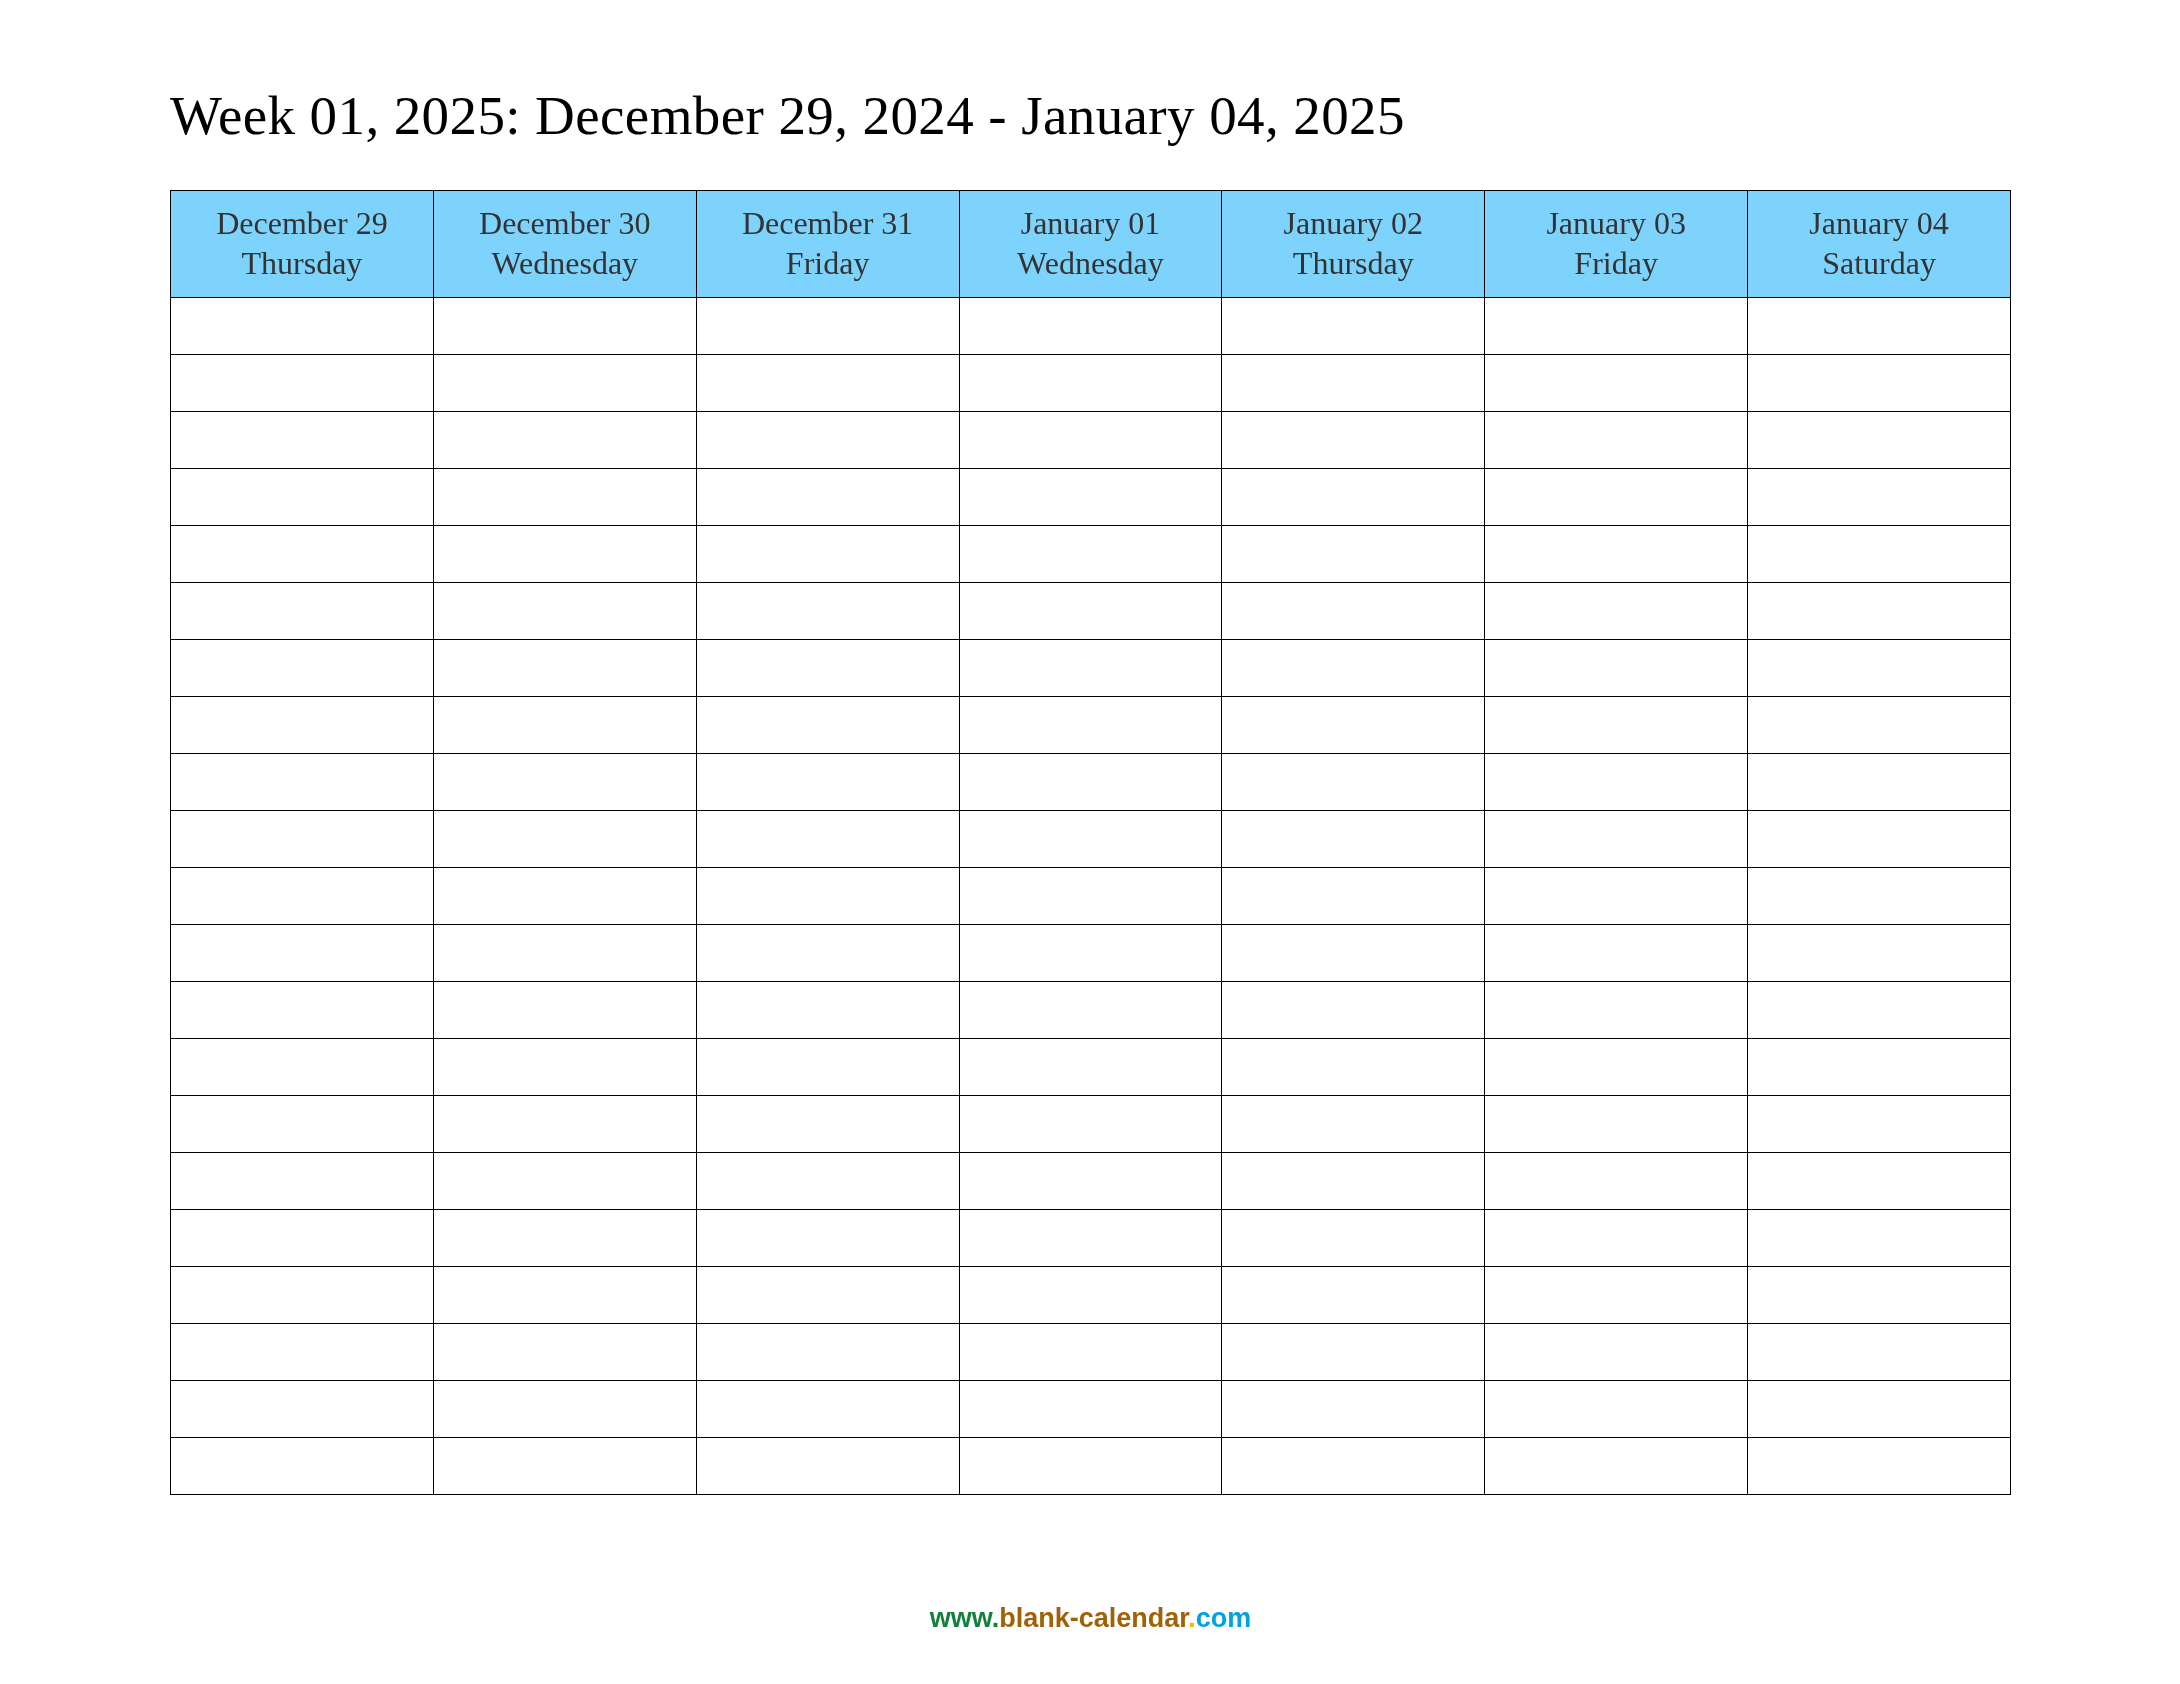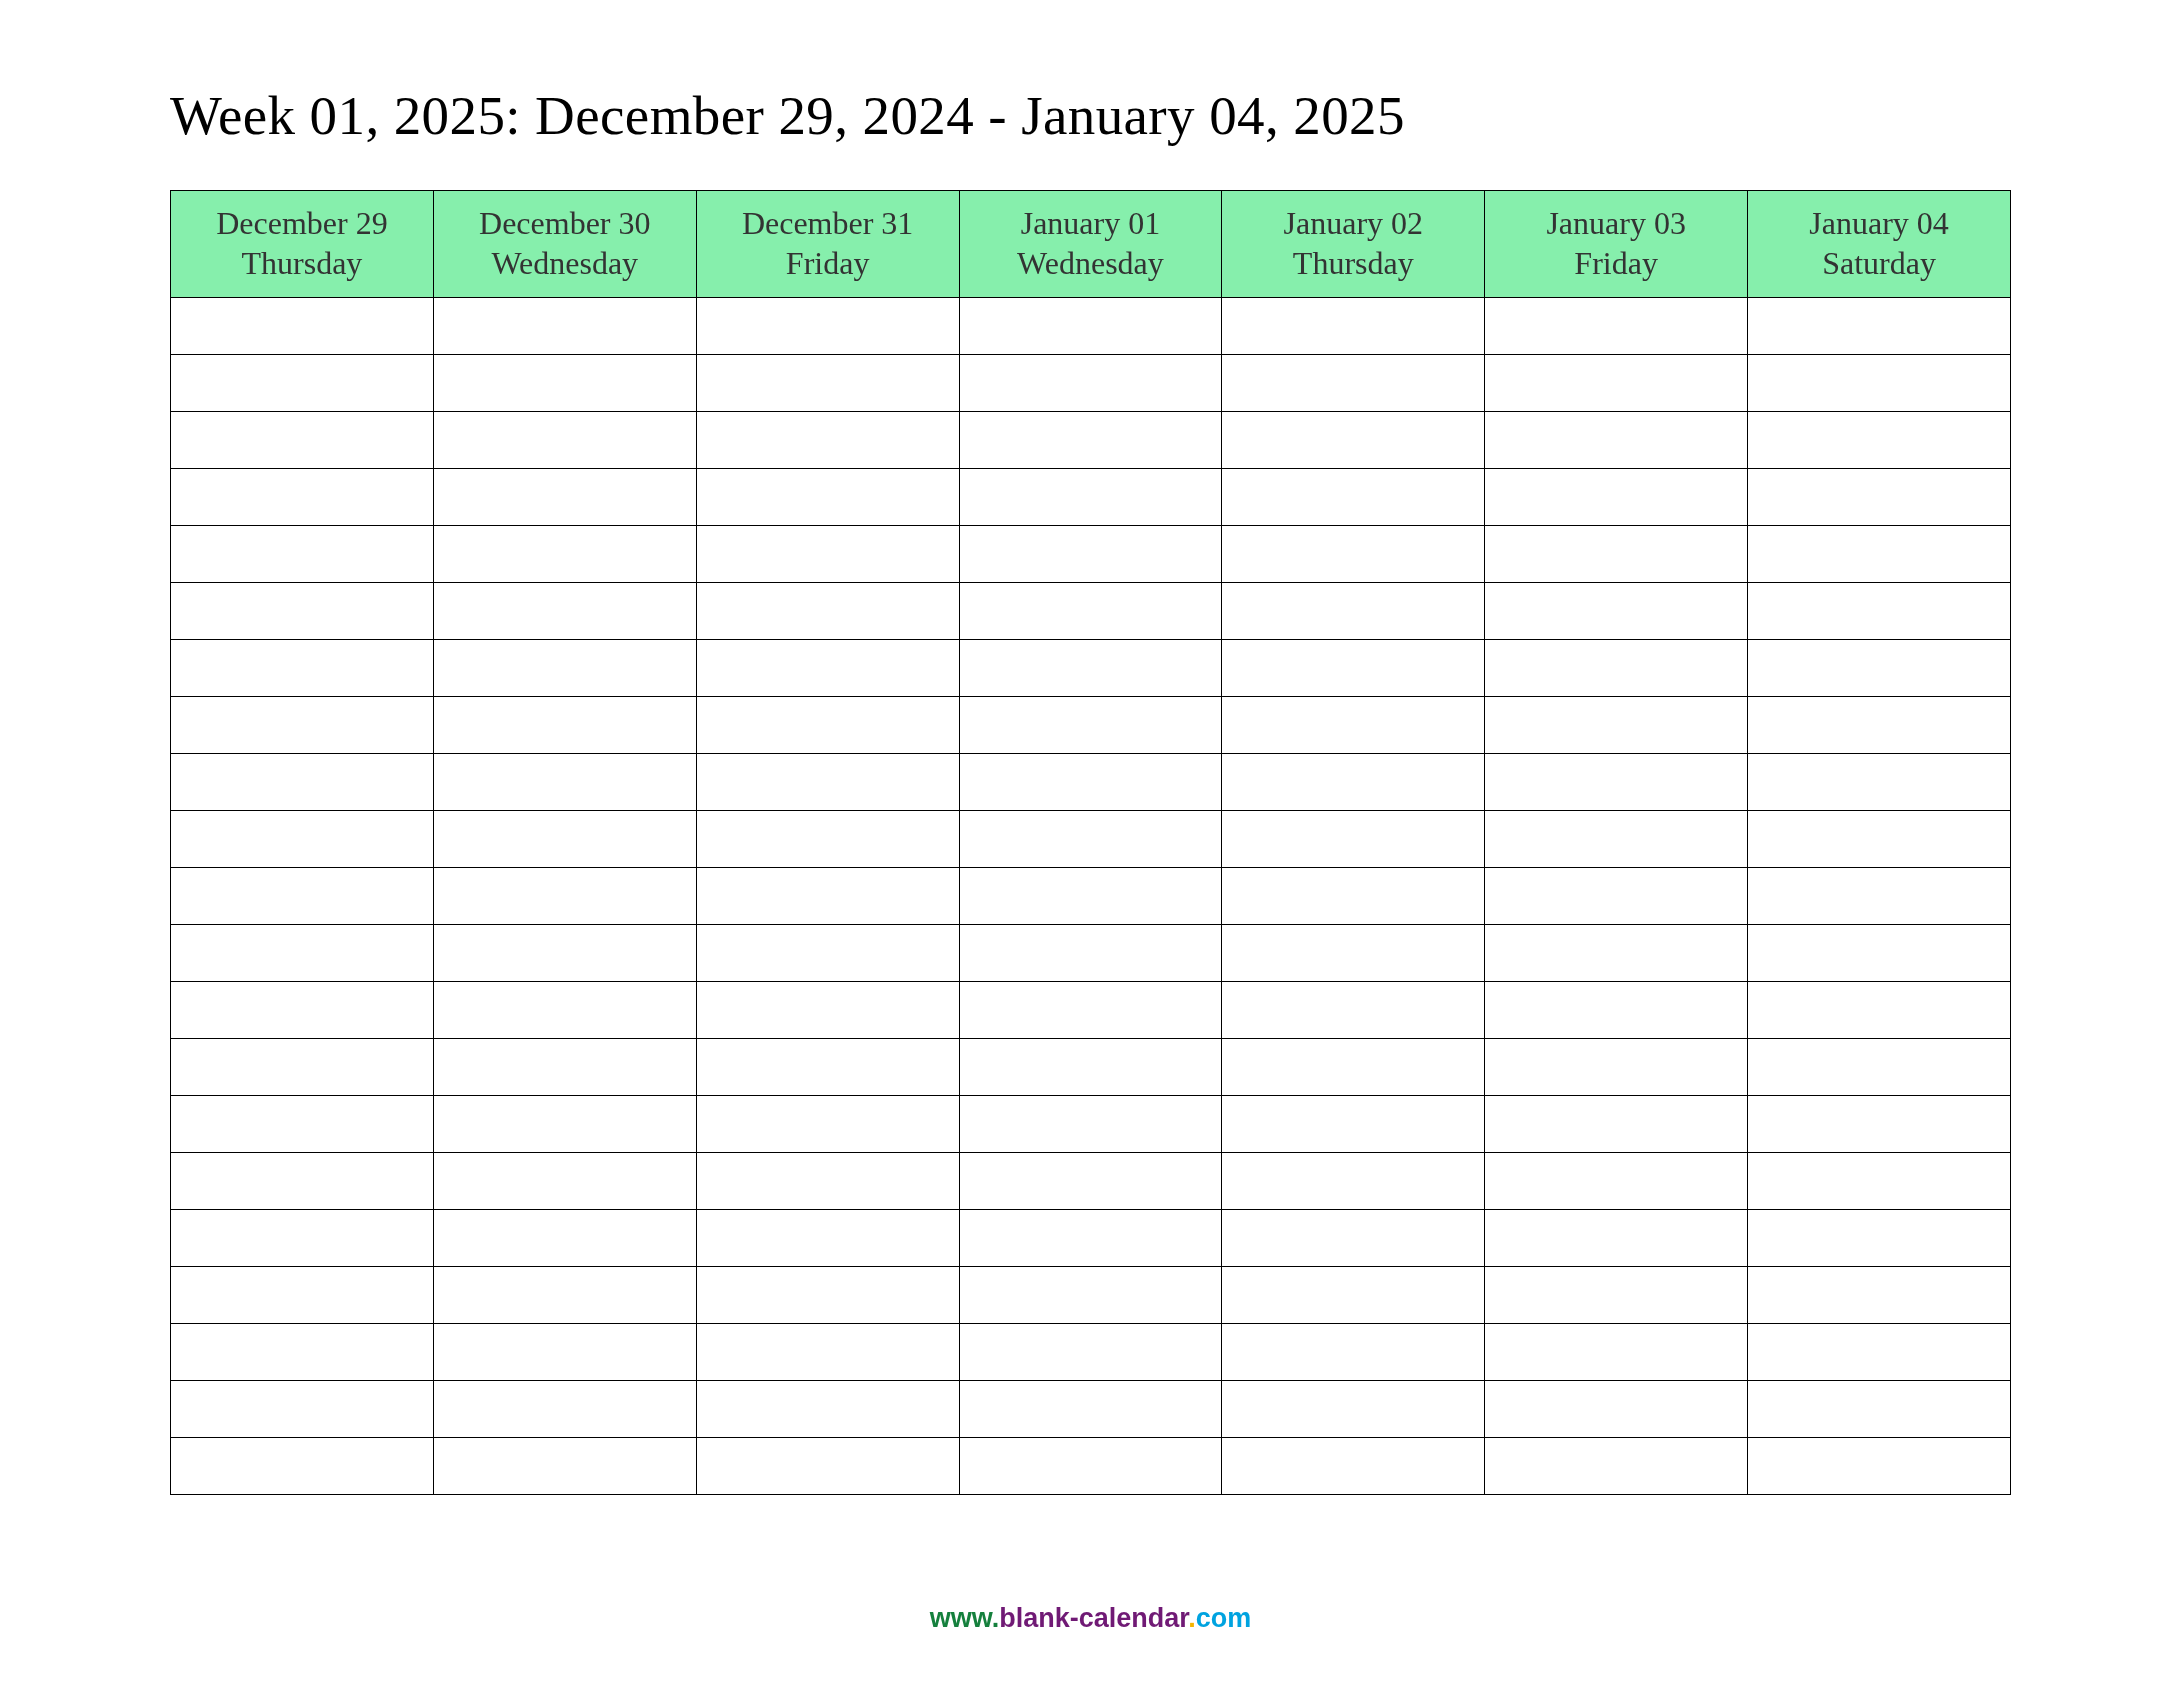--- a/index.html
+++ b/index.html
@@ -23,21 +23,21 @@
     font-weight: 400;
     margin: 0 0 43px 0;
     letter-spacing: 0.4px;
   }
   table.calendar {
     width: 100%;
     border-collapse: collapse;
     table-layout: fixed;
   }
   table.calendar th {
-    background: #86efac;
+    background: #7dd3fc;
     border: 1.7px solid #000000;
     font-weight: 400;
     font-size: 32px;
     line-height: 1.25;
     padding: 12px 3.4px 13.6px 3.4px;
     text-align: center;
     vertical-align: middle;
     color: #333333;
   }
   table.calendar th .date-line,
@@ -53,21 +53,21 @@
     position: absolute;
     left: 0;
     right: 0;
     bottom: 51px;
     text-align: center;
     font-family: Arial, Helvetica, sans-serif;
     font-size: 27px;
     font-weight: 700;
   }
   .footer .w3   { color: #15803d; }
-  .footer .host { color: #701a75; margin-top: 40px; }
+  .footer .host { color: #a16207; margin-top: 40px; }
   .footer .dot  { color: #f5b400; }
   .footer .tld  { color: #00a3e0; text-align: right; }
 </style>
 </head>
 <body>
 
 <div class="page">
 
   <h1 class="title">Week 01, 2025: December 29, 2024 - January 04, 2025</h1>
 

